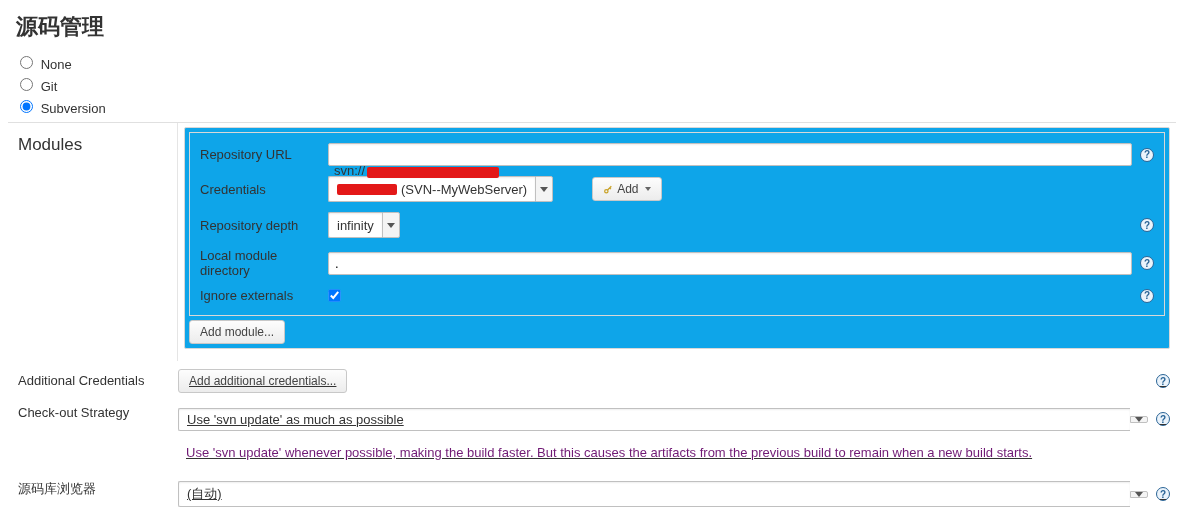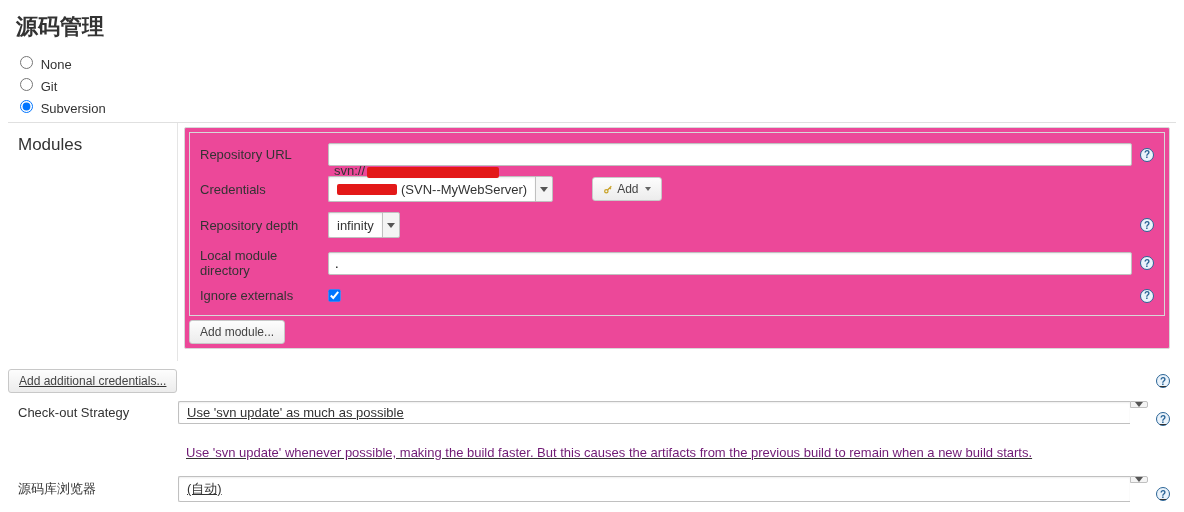--- a/index.html
+++ b/index.html
@@ -37,21 +37,21 @@
   }
   .right-pane {
     flex: 1;
     padding: 4px 6px;
   }
   .panel-border {
     border: 1px solid #d8d8d8;
     border-radius: 2px;
     padding: 0;
     margin-bottom: 8px;
-    background: #ec4899;
+    background: #0ea5e9;
   }
   .panel-inner-border {
     border: 1px solid #d8d8d8;
     margin: 4px;
     padding: 10px 10px 12px 10px;
   }
   .form-row {
     display: flex;
     align-items: center;
     margin-bottom: 10px;
@@ -171,21 +171,21 @@
     transform: scale(0.95);
   }
   .wide-select-row {
     display: flex;
     align-items: center;
     gap: 8px;
   }
   .wide-select {
     flex: 1;
     display: flex;
-    align-items: flex-start;
+    align-items: center;
     height: 36px;
   }
   .wide-select .sel-body {
     flex: 1;
     border: 1px solid #c0c0c0;
     border-right: none;
     padding: 3px 8px;
     display: flex;
     align-items: center;
     background: #fff;
@@ -325,20 +325,21 @@
       </div>
       <div style="padding:0 4px 4px 4px;">
         <button class="btn">Add module...</button>
       </div>
     </div>
 
   </div>
 </div>
 
 <div class="lower-section-row">
+  <div class="ls-label">Additional Credentials</div>
   <div class="ls-content wide-select-row">
     <button class="btn">Add additional credentials...</button>
     <div style="flex:1;"></div>
     <span class="help-icon"></span>
   </div>
 </div>
 
 <div class="lower-section-row">
   <div class="ls-label">Check-out Strategy</div>
   <div class="ls-content">

